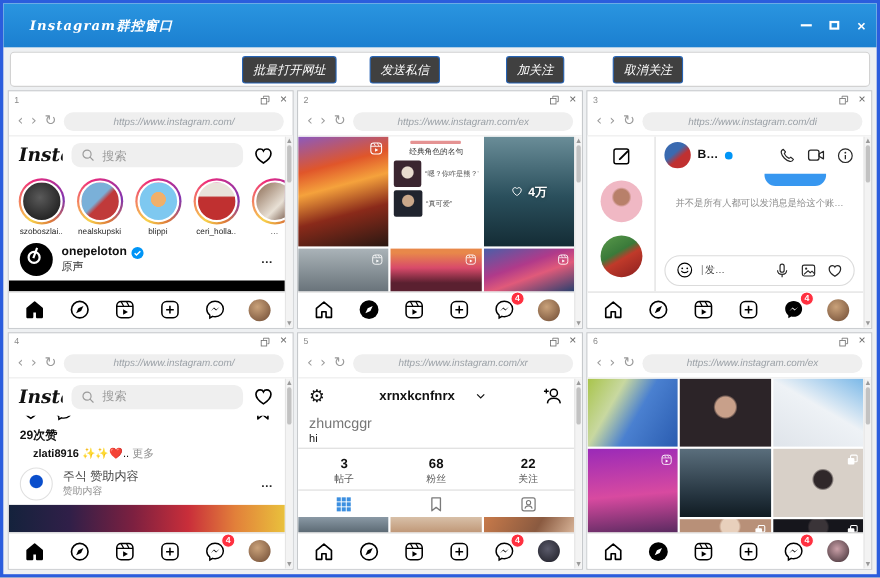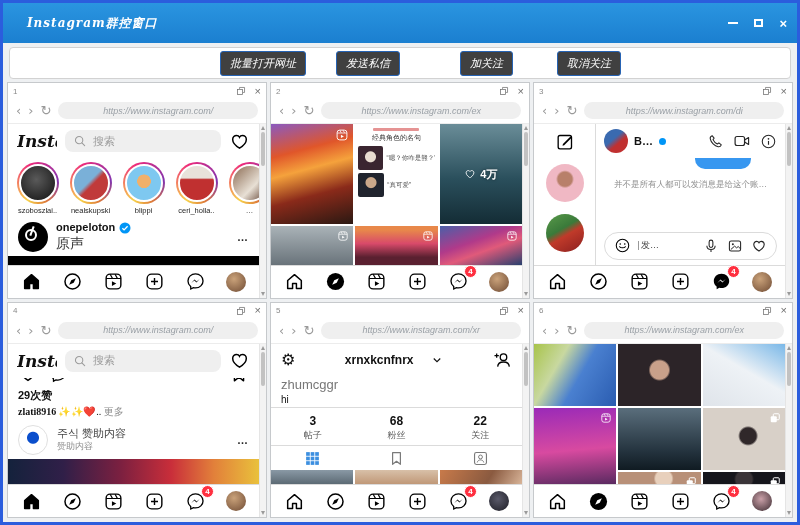--- a/index.html
+++ b/index.html
@@ -48,21 +48,21 @@
   .sA{background:radial-gradient(circle at 45% 40%,#5a5a5a,#111);} .sB{background:linear-gradient(135deg,#7ab0d8 45%,#c03a3a 55%);} .sC{background:radial-gradient(circle at 50% 45%,#f0b06a 0 26%,#7ec8f0 28%);} .sD{background:linear-gradient(180deg,#e8e2da 35%,#c03030 40%);} .sE{background:linear-gradient(135deg,#8a6a52,#e8e0d5 60%,#5a3a2a);}
   .smore { position:absolute; right:-2px; top:14px; width:14px; height:14px; background:#fff; border-radius:50%; box-shadow:0 0 2px rgba(0,0,0,.3); color:#262626; font-size:9px; display:flex; align-items:center; justify-content:center; }
   .sname { font-size:7.5px; color:#262626; margin-top:2px; white-space:nowrap; overflow:hidden; }
   .posthead { display:flex; align-items:center; gap:8px; padding:5px 10px 4px; flex:none; }
   .pava { width:30px; height:30px; border-radius:50%; background:#000; position:relative; flex:none; }
   .pel { position:absolute; left:7px; top:7px; width:12px; height:12px; border:2px solid #fff; border-radius:50%; }
   .pel::after { content:""; position:absolute; left:4px; top:-5px; width:2px; height:10px; background:#fff; transform:rotate(20deg); }
   .pucol { display:flex; flex-direction:column; line-height:1.25; }
   .purow { display:flex; align-items:center; gap:4px; }
   .puser { font-weight:bold; font-size:11px; color:#111; }
-  .psub { font-size:14px; color:#363636; }
+  .psub { font-size:10px; color:#363636; }
   .pmore { margin-left:auto; font-weight:bold; color:#262626; font-size:11px; letter-spacing:1px; }
   .blackbar { flex:1; background:#000; }
   
   .xgrid { flex:1; display:grid; gap:2px; padding:0; overflow:hidden; }
   .xg2 { grid-template-columns:1fr 1fr 1fr; grid-template-rows:100px 1fr; }
   .xg6 { grid-template-columns:1fr 1fr 1fr; grid-template-rows:62px 62px 1fr; }
   .tile { position:relative; overflow:hidden; }
   .tbadge { position:absolute; top:4px; right:4px; color:#fff; }
   .toverlay { position:absolute; inset:0; display:flex; align-items:center; justify-content:center; gap:4px; color:#fff; font-weight:bold; font-size:11px; text-shadow:0 0 3px rgba(0,0,0,.5); }
   .t-p2a{background:linear-gradient(165deg,#8a5ac0 0%,#e0562a 28%,#f5a23c 45%,#8a2a1a 68%,#2a1812 100%);}
@@ -104,21 +104,21 @@
   .bub { position:absolute; top:-9px; right:34px; width:56px; height:20px; background:#3797f0; border-radius:12px; }
   .notice { width:160px; margin:20px auto 0; text-align:center; font-size:8.5px; color:#8e8e8e; line-height:1.5; }
   .inpill { margin:3px 8px 5px; height:28px; border:1px solid #dbdbdb; border-radius:16px; display:flex; align-items:center; gap:7px; padding:0 9px; flex:none; }
   .intext { font-size:9px; color:#444; border-left:1px solid #999; padding-left:2px; line-height:1.1; }
   .inright { margin-left:auto; display:flex; gap:8px; align-items:center; color:#262626; }
   
   .cliprow { height:7px; overflow:hidden; padding:0 10px; display:flex; gap:10px; flex:none; }
   .cliprow svg { transform:translateY(-14px); }
   .clipsp { flex:1; }
   .likes { font-weight:bold; font-size:11px; color:#111; padding:3px 10px 0; flex:none; }
-  .caption { font-size:10px; color:#111; padding:2px 10px 3px; white-space:nowrap; overflow:hidden; flex:none;font-family:Liberation Serif, serif; }
+  .caption { font-size:10px; color:#111; padding:2px 22px 3px; white-space:nowrap; overflow:hidden; flex:none; }
   .capuser { font-weight:bold; }
   .capmore { color:#8e8e8e; }
   .sprow { display:flex; align-items:center; gap:9px; padding:3px 10px 4px; flex:none; }
   .spava { width:30px; height:30px; border-radius:50%; border:1px solid #e0e0e0; background:radial-gradient(circle at 50% 42%,#0a4ecc 0 5.5px,#fff 6.5px); flex:none; }
   .spname { font-size:11px; color:#444; line-height:1.3; }
   .splabel { font-size:9px; color:#8e8e8e; }
   .gradbar { flex:1; background:linear-gradient(90deg,#14223c 0%,#301f48 22%,#7c2040 45%,#c92e3a 65%,#e2803a 82%,#e9c13c 100%); }
   
   .profhead { height:32px; display:flex; align-items:center; padding:0 10px; flex:none; }
   .gear { font-family:"DejaVu Sans",sans-serif; font-size:16px; color:#111; line-height:1; }

